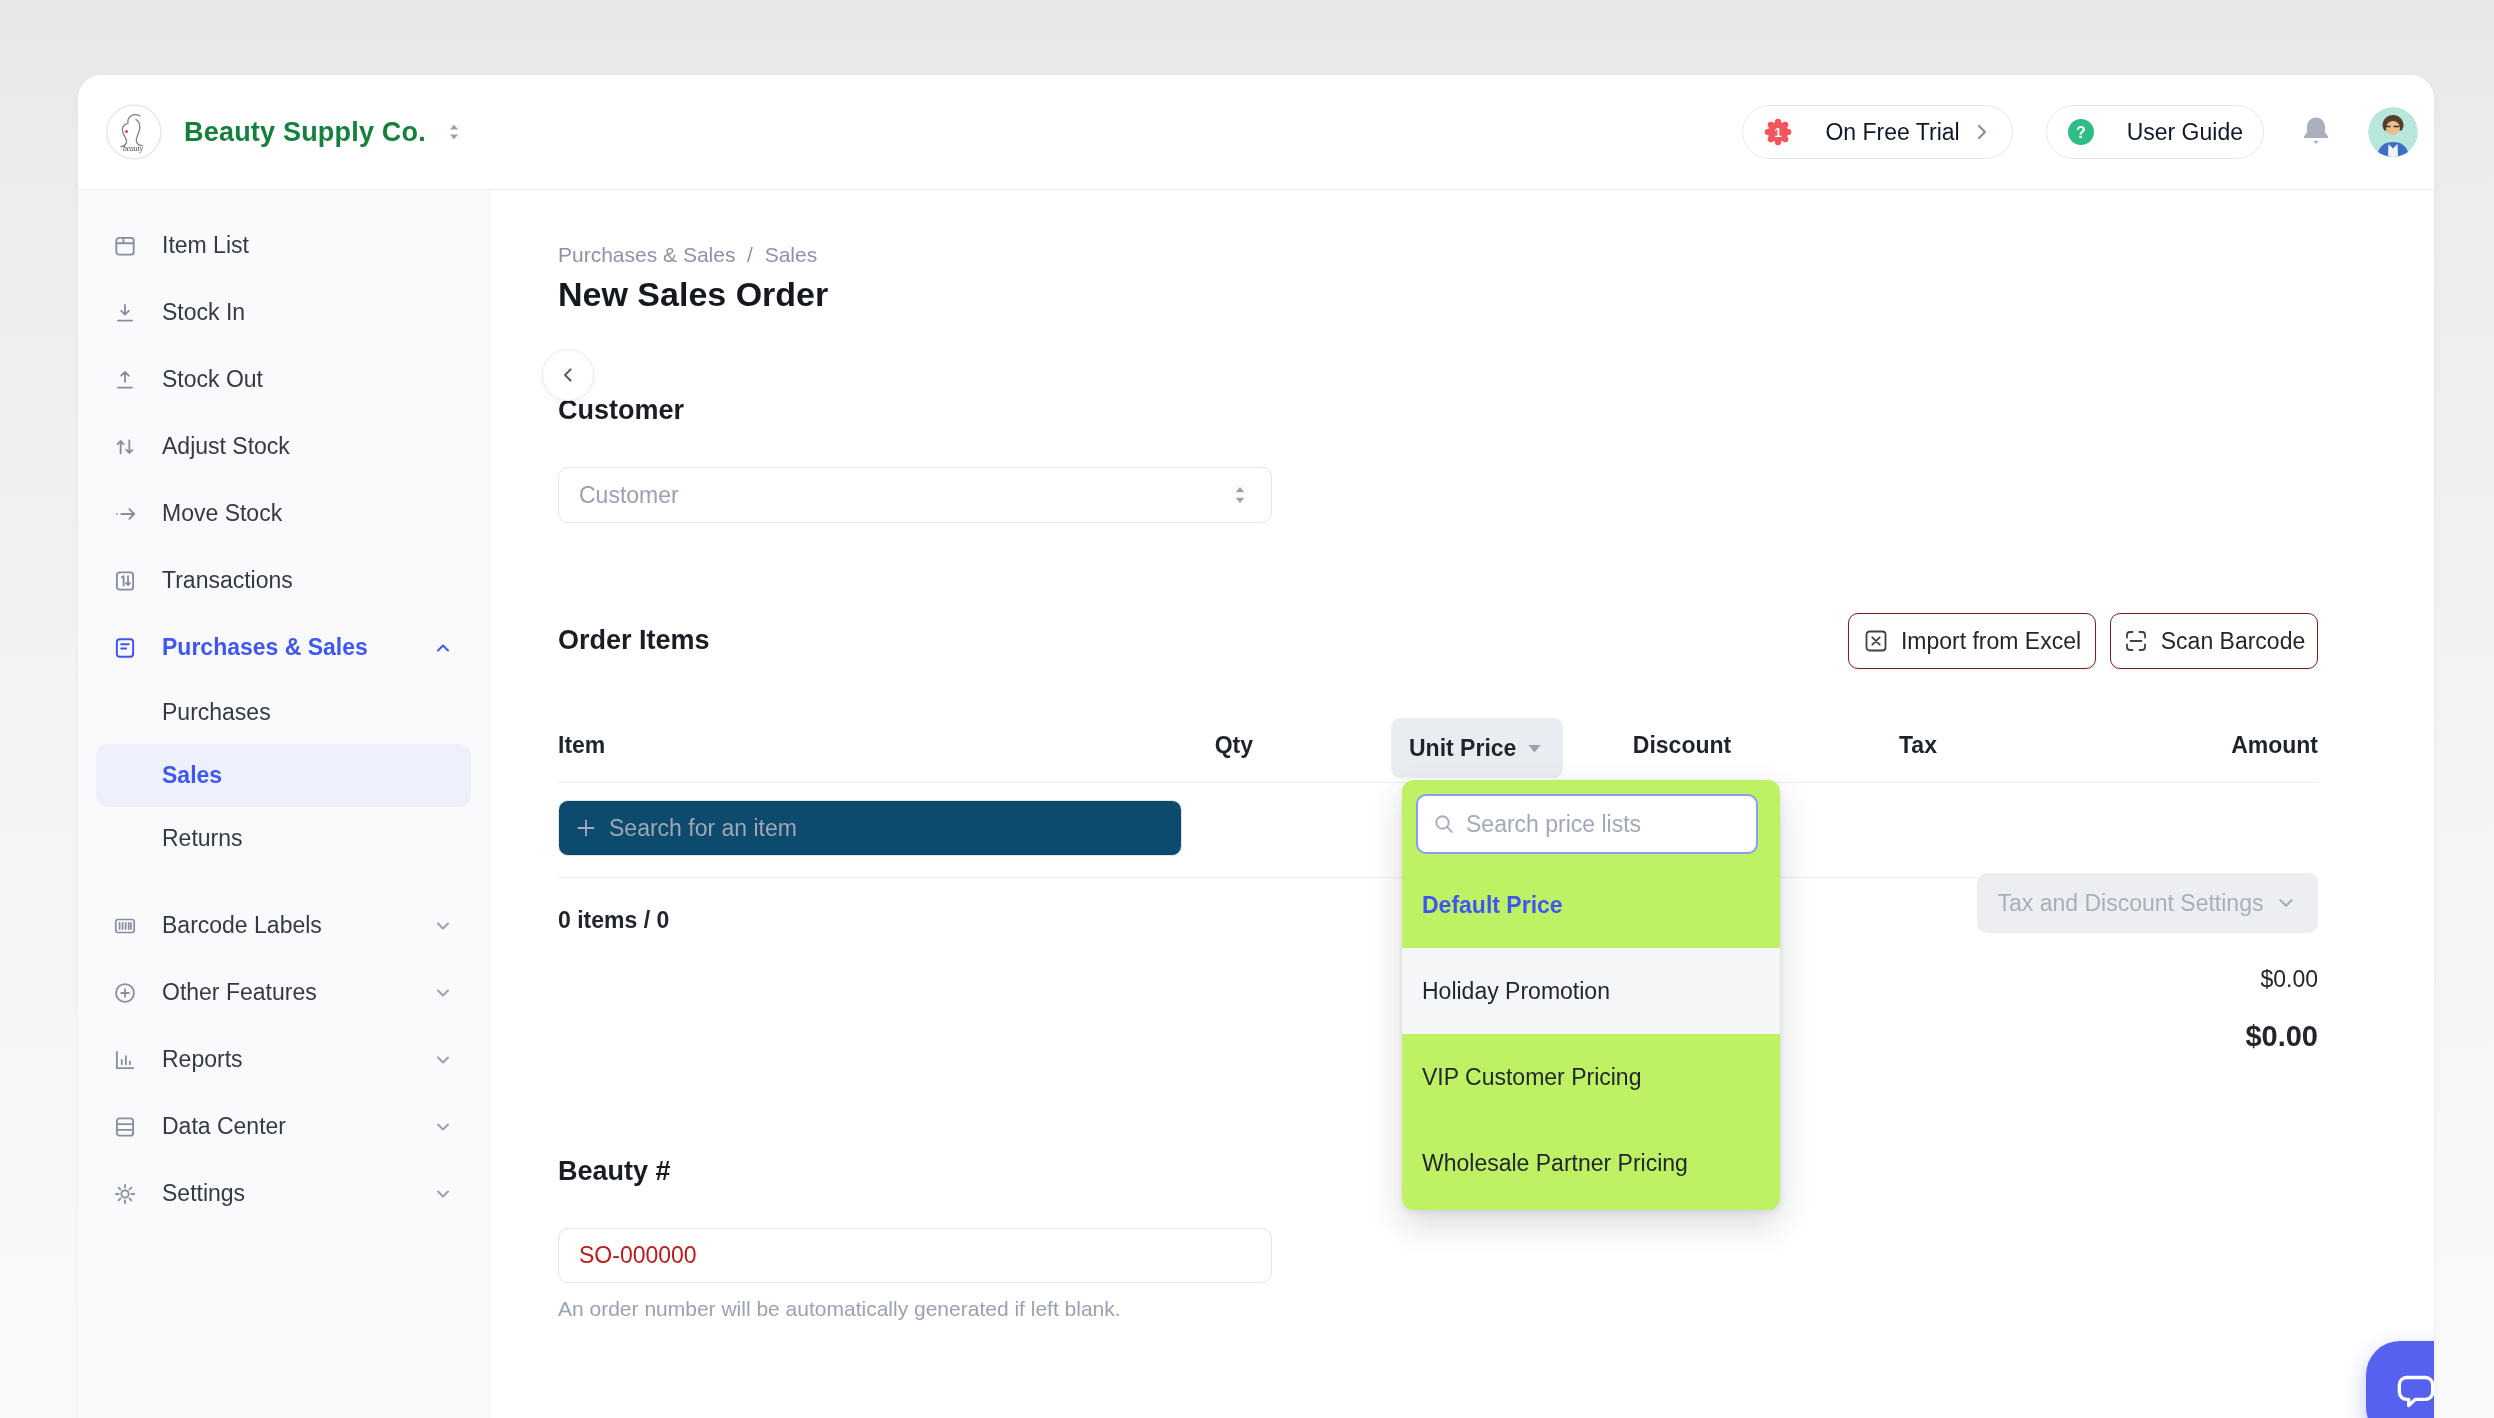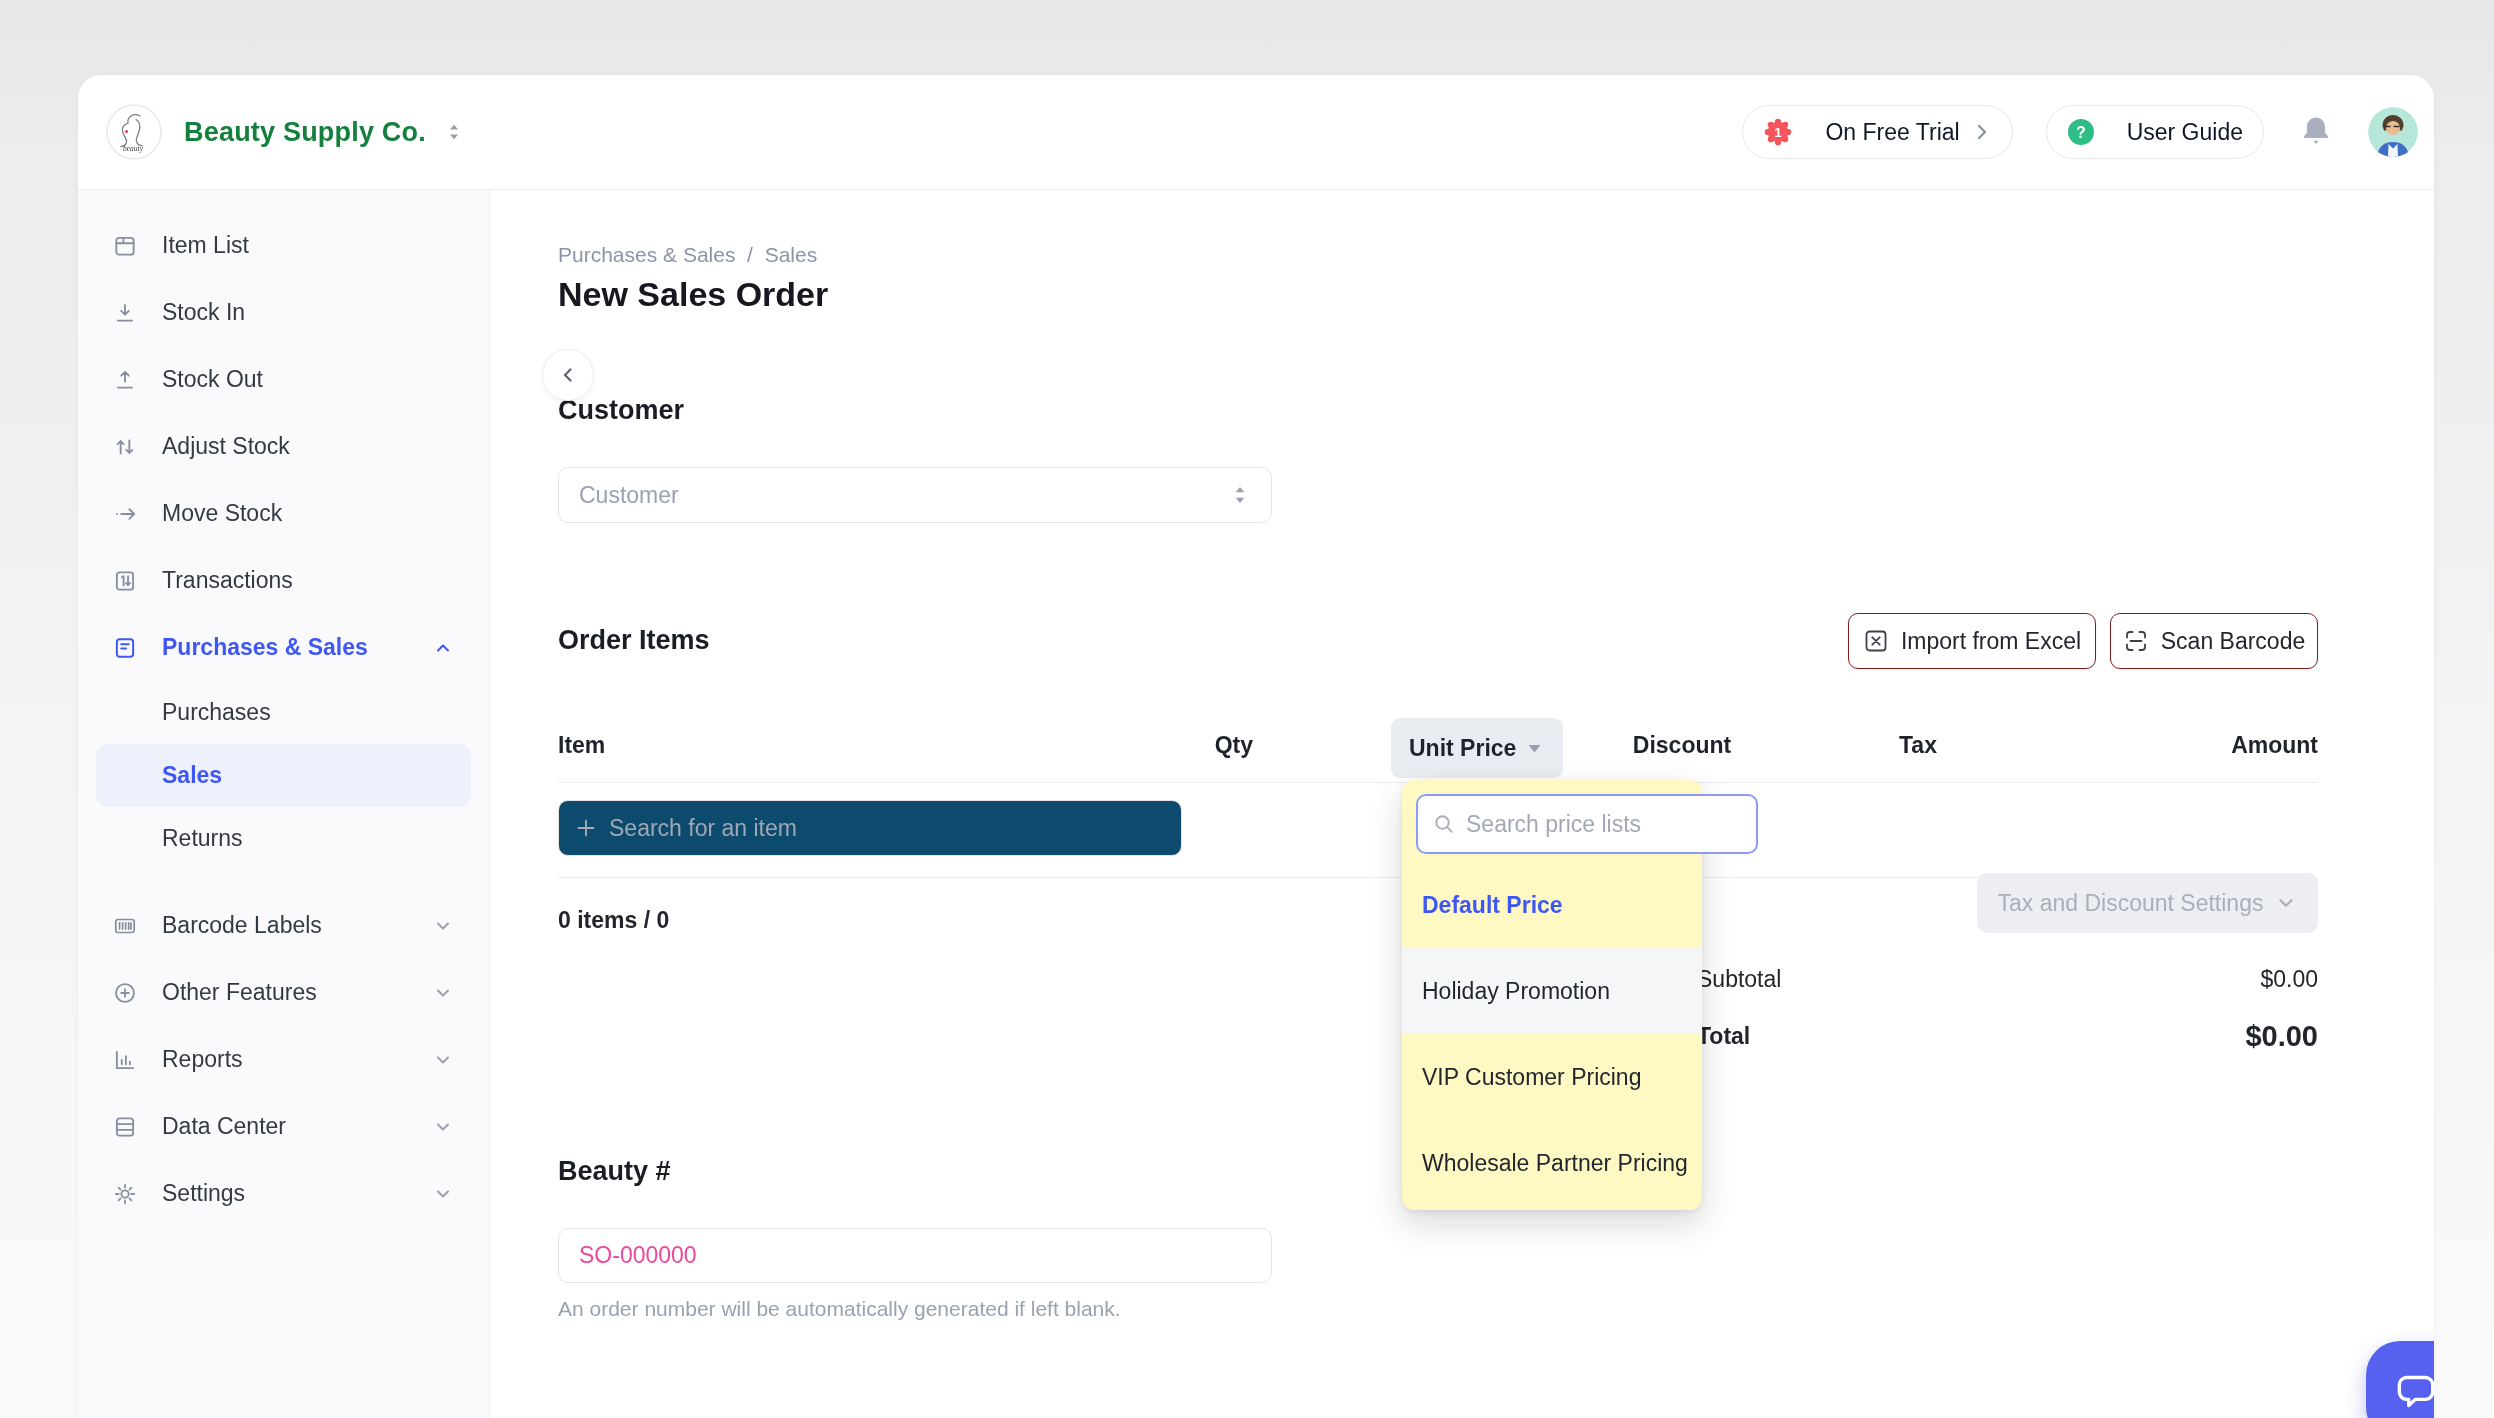--- a/index.html
+++ b/index.html
@@ -71,33 +71,33 @@
 
   .tax-btn { position:absolute; left:1899px; top:798px; width:341px; height:60px; background:#eceef2;
     border:none; border-radius:10px; display:flex; align-items:center; justify-content:center; gap:12px;
     font-size:23px; color:#a9afba; cursor:default; }
 
   .tot-label { position:absolute; left:1619px; font-size:23px; color:#22252b; z-index:1; }
   .tot-value { position:absolute; font-size:23px; color:#22252b; text-align:right; right:116px; }
   .tot-value.big { font-size:29px; font-weight:700; }
 
   
-  .dropdown { position:absolute; left:1324px; top:705px; width:300px; height:430px; background:#fef9c3;
+  .dropdown { position:absolute; left:1324px; top:705px; width:378px; height:430px; background:#bef264;
     border-radius:12px; box-shadow:0 14px 34px rgba(20,24,40,.16), 0 2px 6px rgba(20,24,40,.08); z-index:50; }
   .dd-search { position:absolute; left:14px; top:14px; width:342px; height:60px; border:2px solid #8c9bf8;
     border-radius:10px; display:flex; align-items:center; padding:0 14px; gap:10px; background:#fff; }
   .dd-search .ph { font-size:23px; color:#a2a8b5; }
   .dd-opts { position:absolute; left:0; top:82px; right:0; }
   .dd-opt { height:86px; display:flex; align-items:center; padding-left:20px; font-size:23px; color:#22262e; cursor:pointer; }
   .dd-opt.sel { color:#3e56f4; font-weight:700; }
   .dd-opt.hov { background:#f5f6f8; }
 
   .ordnum-input { position:absolute; left:480px; top:1153px; width:714px; height:55px; border:1px solid #e2e4e9;
     border-radius:10px; display:flex; align-items:center; padding:0 20px; background:#fff; cursor:text; }
-  .ordnum-input .ph { font-size:23px; color:#ec4899; }
+  .ordnum-input .ph { font-size:23px; color:#b91c1c; }
   .helper { position:absolute; left:480px; top:1222px; font-size:21px; color:#9aa1b0; }
 
   .chat-btn { position:absolute; left:2288px; top:1266px; width:100px; height:100px; border-radius:34px;
     background:#5661f0; display:flex; align-items:center; justify-content:center;
     box-shadow:0 8px 20px rgba(70,80,220,.35); cursor:pointer; z-index:60; }
 
   svg { display:block; }
 </style>
 </head>
 <body>

